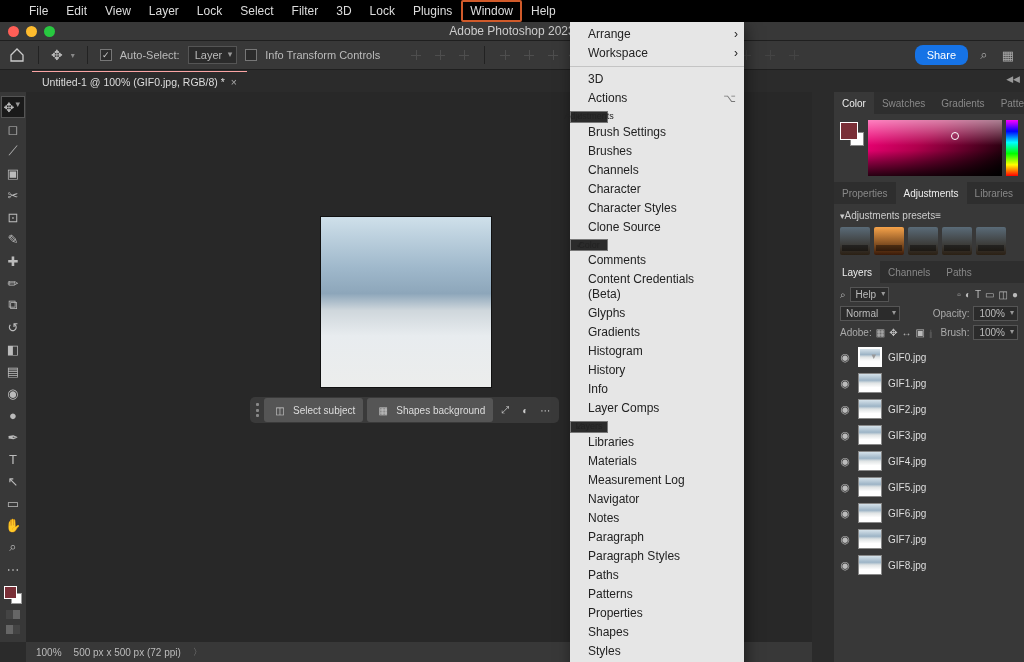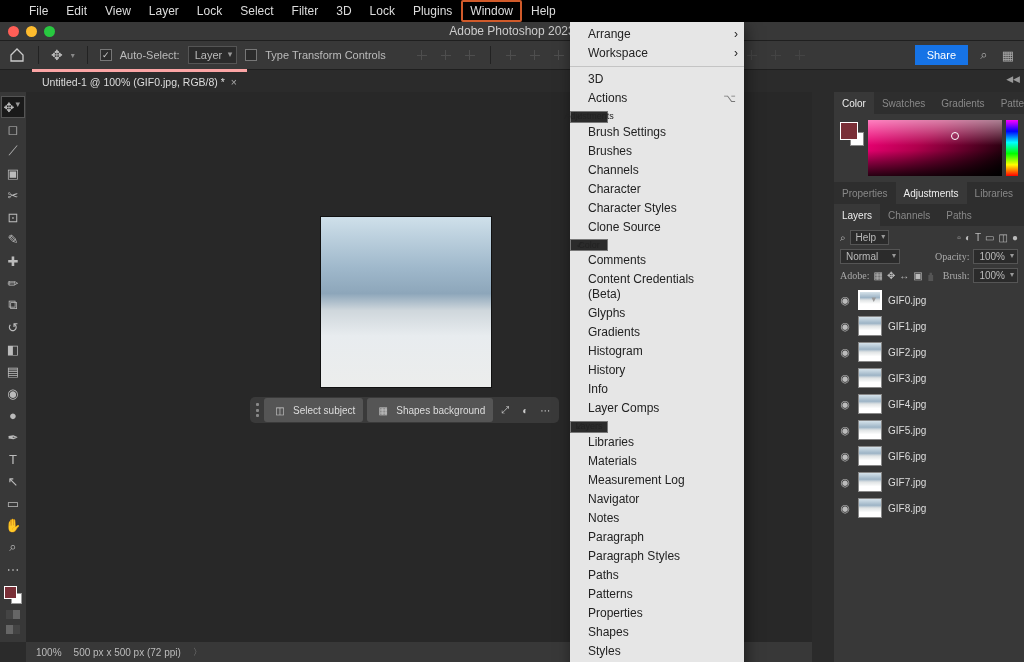--- a/index.html
+++ b/index.html
@@ -22,26 +22,26 @@
 
 
 .optbar { height: 30px; background: #383838; border-top: 1px solid #1f1f1f; border-bottom: 1px solid #1f1f1f; display: flex; align-items: center; gap: 8px; padding: 0 8px; font-size: 11px; color: #bbb; }
 .home-ic { width: 18px; height: 18px; display: flex; align-items: center; justify-content: center; }
 .sep { width: 1px; height: 18px; background: #222; margin: 0 4px; }
 .chk { width: 12px; height: 12px; border: 1px solid #777; background: #2b2b2b; display: inline-flex; align-items: center; justify-content: center; font-size: 9px; }
 .chk.on::after { content: "✓"; color: #ccc; }
 .sel { background: #2b2b2b; border: 1px solid #555; padding: 2px 14px 2px 6px; position: relative; font-size: 11px; }
 .sel::after { content: "▾"; position: absolute; right: 4px; top: 2px; font-size: 9px; color: #999; }
 .align-ic { width: 16px; height: 16px; opacity: .35; background: linear-gradient(#777,#777) center/10px 1px no-repeat, linear-gradient(#777,#777) center/1px 10px no-repeat; }
-.share { margin-left: auto; background: #1673e6; color: #fff; padding: 4px 12px; border-radius: 0; font-size: 11px; }
+.share { margin-left: auto; background: #1673e6; color: #fff; padding: 4px 12px; border-radius: 8px; font-size: 11px; }
 .ic16 { width: 16px; height: 16px; display: flex; align-items: center; justify-content: center; color: #aaa; font-size: 13px; }
 
 
 .tabbar { height: 22px; background: #2b2b2b; display: flex; align-items: flex-end; padding-left: 32px; font-size: 10.5px; }
-.tabbar .tab { padding: 4px 10px; background: #2b2b2b; color: #ddd; border-top: 3px solid #fca5a5; margin-top: 8px; }
+.tabbar .tab { padding: 4px 10px; background: #2b2b2b; color: #ddd; border-top: 1px solid #fca5a5; margin-top: 8px; }
 .tabbar .tab .x { margin-left: 6px; color: #aaa; }
 
 
 .app { position: absolute; top: 22px; left: 0; right: 0; bottom: 0; }
 .workarea { position: absolute; top: 70px; left: 26px; right: 212px; bottom: 20px; background: #282828; }
 .canvas { position: absolute; left: 295px; top: 125px; width: 170px; height: 170px; background: linear-gradient(180deg,#cfe0ea 0%,#9fb8cb 30%,#8da6ba 45%,#cfd7dc 55%,#e8ecef 70%,#ecedec 100%); box-shadow: 0 0 0 1px #111; }
 .ctxbar { position: absolute; left: 224px; top: 305px; height: 26px; background: #3a3a3a; border-radius: 5px; display: flex; align-items: center; gap: 4px; padding: 0 6px; font-size: 10px; color: #ddd; }
 .ctxbar .btn { display: flex; align-items: center; gap: 5px; background: #555; padding: 4px 8px; border-radius: 3px; }
 .ctxbar .g { width: 4px; height: 14px; display:flex; flex-direction:column; justify-content:space-between; }
 .ctxbar .g span { width:3px; height:3px; background:#888; border-radius:1px; }
@@ -77,21 +77,21 @@
 .spectrum .ring { position:absolute; left:62%; top:22%; width:8px;height:8px; border:1.5px solid #fff; border-radius:50%; }
 .hue { width:12px; height:56px; background: linear-gradient(180deg,#f0f,#00f,#0ff,#0f0,#ff0,#f00); }
 
 .adj-presets { display:flex; gap:4px; margin-top:6px; }
 .adj-presets .th { width:30px; height:28px; background: linear-gradient(180deg,#5a6b78,#2b2014); border-radius:2px; position:relative; }
 .adj-presets .th::after{content:""; position:absolute; left:2px; right:2px; bottom:4px; height:6px; background:rgba(0,0,0,.4);}
 .adj-presets .th.sun{ background:linear-gradient(180deg,#f6a34a,#3a1a08);}
 
 .lyr-opts { display:flex; flex-direction:column; gap:4px; padding:4px 6px; font-size:10px; color:#bbb; }
 .lyr-opts .row { display:flex; align-items:center; gap:4px; }
-.lyr-opts .lbl { color:#aaa;font-family:Liberation Serif, serif; }
+.lyr-opts .lbl { color:#aaa; }
 .lyr-opts .sel2 { background:#2b2b2b; border:1px solid #555; padding:1px 12px 1px 5px; position:relative; font-size:10px; }
 .lyr-opts .sel2::after{content:"▾"; position:absolute; right:3px; top:1px; font-size:8px; color:#999;}
 .lyr-opts .sp { flex:1; }
 .lock-ic { width:11px; height:11px; display:inline-block; background:#555; clip-path: polygon(20% 45%,20% 100%,80% 100%,80% 45%,65% 45%,65% 25%,35% 25%,35% 45%);}
 
 .layer-list { flex:1; overflow:auto; }
 .layer { height:26px; display:flex; align-items:center; gap:6px; padding:0 4px; }
 .layer .eye { width:14px; height:14px; display:flex; align-items:center; justify-content:center; font-size:11px; color:#bbb;}
 .layer .thumb { width:24px; height:20px; background: linear-gradient(180deg,#d5e2ea 0%,#9db4c6 35%,#dfe3e4 50%,#fff 75%); border:1px solid #888; }
 .layer .thumb.sel { border:2px solid #fff; }
@@ -172,21 +172,21 @@
         </svg>
       </span>
     <span class="sep"></span>
     <span style="font-size:14px">✥</span>
       <span style="font-size:8px;color:#888">▾</span>
     <span class="sep"></span>
     <span class="chk on"></span>
     <span>Auto-Select:</span>
     <span class="sel">Layer</span>
     <span class="chk"></span>
-    <span>Type Transform Controls</span>
+    <span>Info Transform Controls</span>
     <span style="width:12px"></span>
     <span class="align-ic"></span>
     <span class="align-ic"></span>
     <span class="align-ic"></span>
     <span class="sep"></span>
     <span class="align-ic"></span>
     <span class="align-ic"></span>
     <span class="align-ic"></span>
     <span style="font-size:10px;color:#888">•••</span>
     <span class="sep"></span>
@@ -290,20 +290,30 @@
           </div>
         <div class="hue"></div>
       </div>
     </div>
 
     <div class="ptabs">
       <div class="pt">Properties</div>
       <div class="pt act">Adjustments</div>
       <div class="pt">Libraries</div>
     </div>
+    <div class="pbody">
+      <div class="hdr"><span style="font-size:9px">▾</span><span>Adjustments presets</span><span style="margin-left:auto">≡</span></div>
+      <div class="adj-presets">
+        <div class="th"></div>
+        <div class="th sun"></div>
+        <div class="th"></div>
+        <div class="th"></div>
+        <div class="th"></div>
+      </div>
+    </div>
 
     <div class="ptabs">
       <div class="pt act">Layers</div>
       <div class="pt">Channels</div>
       <div class="pt">Paths</div>
     </div>
     <div class="lyr-opts">
       <div class="row">
         <span>⌕</span>
         <span class="sel2">Help</span>

